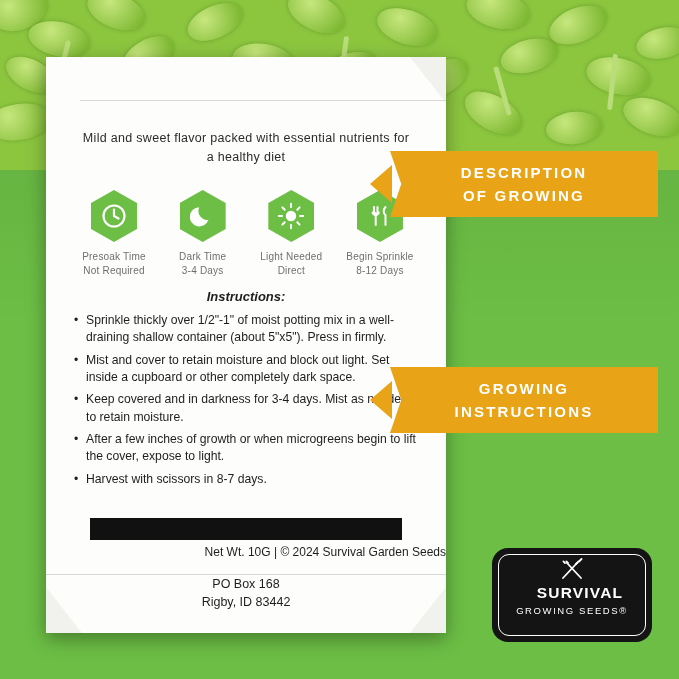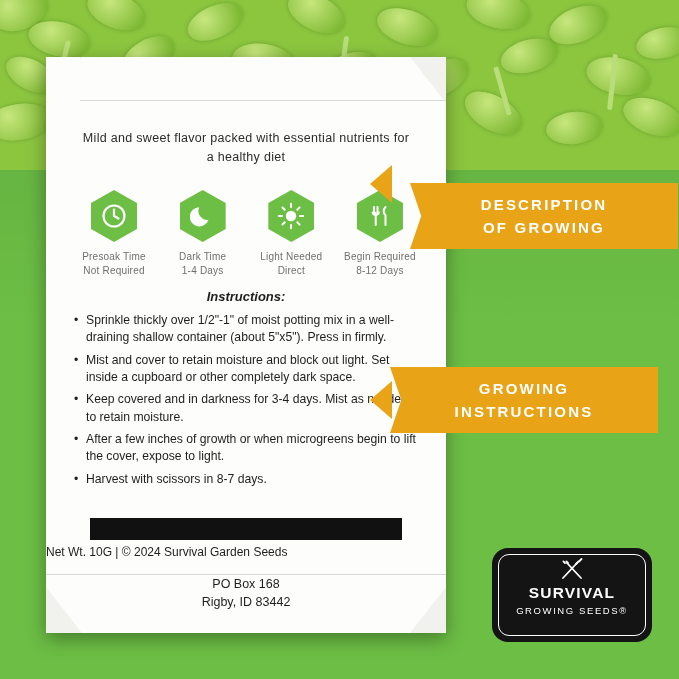--- a/index.html
+++ b/index.html
@@ -205,21 +205,21 @@
     top: 461px;
     width: 312px;
     height: 22px;
     background: #111111;
   }
   .netwt {
     position: absolute;
     left: 0;
     top: 488px;
     width: 400px;
-    text-align: left;
+    text-align: right;
     font-size: 12px;
     color: #1e1e1e;
   }
   .address {
     position: absolute;
     left: 0;
     top: 518px;
     width: 400px;
     text-align: center;
     font-size: 12.5px;
@@ -236,26 +236,25 @@
     font-weight: bold;
     letter-spacing: 2.2px;
     font-size: 15px;
     line-height: 1.55;
     display: flex;
     align-items: center;
     justify-content: center;
     box-shadow: 0 3px 8px rgba(0,0,0,0.22);
   }
   .banner-desc {
-    left: 410px;
+    left: 390px;
     top: 151px;
     width: 268px;
     height: 66px;
     clip-path: polygon(0 0, 100% 0, 100% 100%, 0 100%, 4.2% 50%);
-    margin-top: 32px;
   }
   .banner-desc::after {
     content: "";
   }
   .banner-grow {
     left: 390px;
     top: 367px;
     width: 268px;
     height: 66px;
     clip-path: polygon(0 0, 100% 0, 100% 100%, 0 100%, 4.2% 50%);
@@ -289,21 +288,21 @@
     border-radius: 11px;
   }
   .logo .tools {
     position: absolute;
     left: 0; top: 10px;
     width: 100%;
     text-align: center;
   }
   .logo-name {
     position: absolute;
-    left: 0; top: 36px;
+    left: 8px; top: 36px;
     width: 100%;
     text-align: center;
     font-size: 15.5px;
     font-weight: bold;
     letter-spacing: 1.2px;
   }
   .logo-sub {
     position: absolute;
     left: 0; top: 57px;
     width: 100%;
@@ -380,21 +379,21 @@
       </div>
 
       <div class="icon-cell">
         <div class="hexagon">
           <svg width="26" height="26" viewBox="0 0 26 26">
             <path d="M18.5 16.8A9 9 0 0 1 9.2 4.2a9.6 9.6 0 1 0 9.3 12.6z" fill="#ffffff"></path>
           </svg>
         </div>
         <div class="icon-label">
           <span>Dark Time</span><br>
-          <span>1-4 Days</span>
+          <span>3-4 Days</span>
         </div>
       </div>
 
       <div class="icon-cell">
         <div class="hexagon">
           <svg width="28" height="28" viewBox="0 0 28 28">
             <circle cx="14" cy="14" r="5.2" fill="#ffffff"></circle>
             <g stroke="#ffffff" stroke-width="2" stroke-linecap="round">
               <line x1="14" y1="1.8" x2="14" y2="5"></line>
               <line x1="14" y1="23" x2="14" y2="26.2"></line>
@@ -419,21 +418,21 @@
             <g stroke="#ffffff" stroke-width="2" stroke-linecap="round" fill="none">
               <line x1="7" y1="4" x2="7" y2="10"></line>
               <line x1="10.5" y1="4" x2="10.5" y2="10"></line>
               <path d="M8.7 10 L8.7 22"></path>
               <path d="M5.6 9.5 a3.2 3.2 0 0 0 6.2 0"></path>
               <path d="M18.5 4 c-2.4 2.4 -2.4 6.5 0 8.2 L18.5 22"></path>
             </g>
           </svg>
         </div>
         <div class="icon-label">
-          <span>Begin Required</span><br>
+          <span>Begin Sprinkle</span><br>
           <span>8-12 Days</span>
         </div>
       </div>
 
     </div>
 
     <div class="instr-title">Instructions:</div>
 
     <ul class="instr-list">
       <li>Sprinkle thickly over 1/2"-1" of moist potting mix in a well-draining shallow container (about 5"x5"). Press in firmly.</li>

